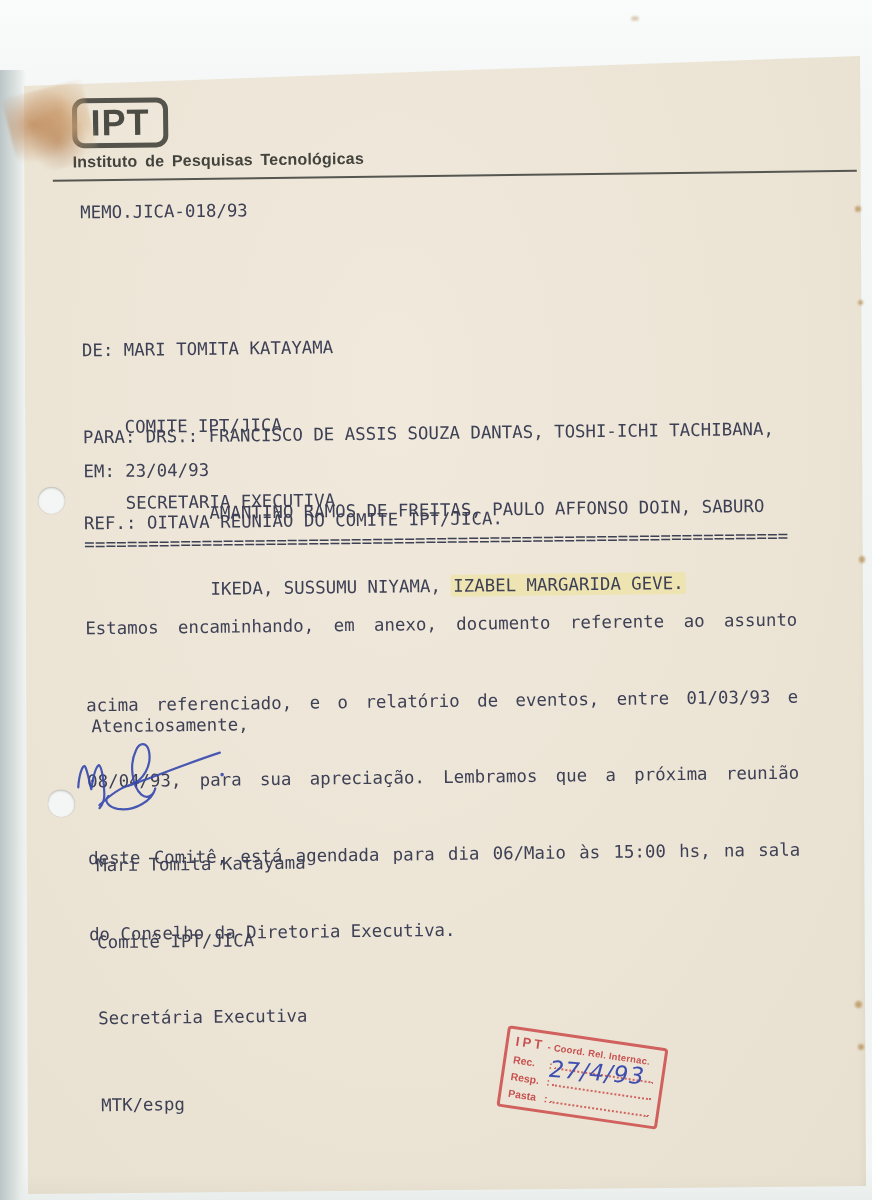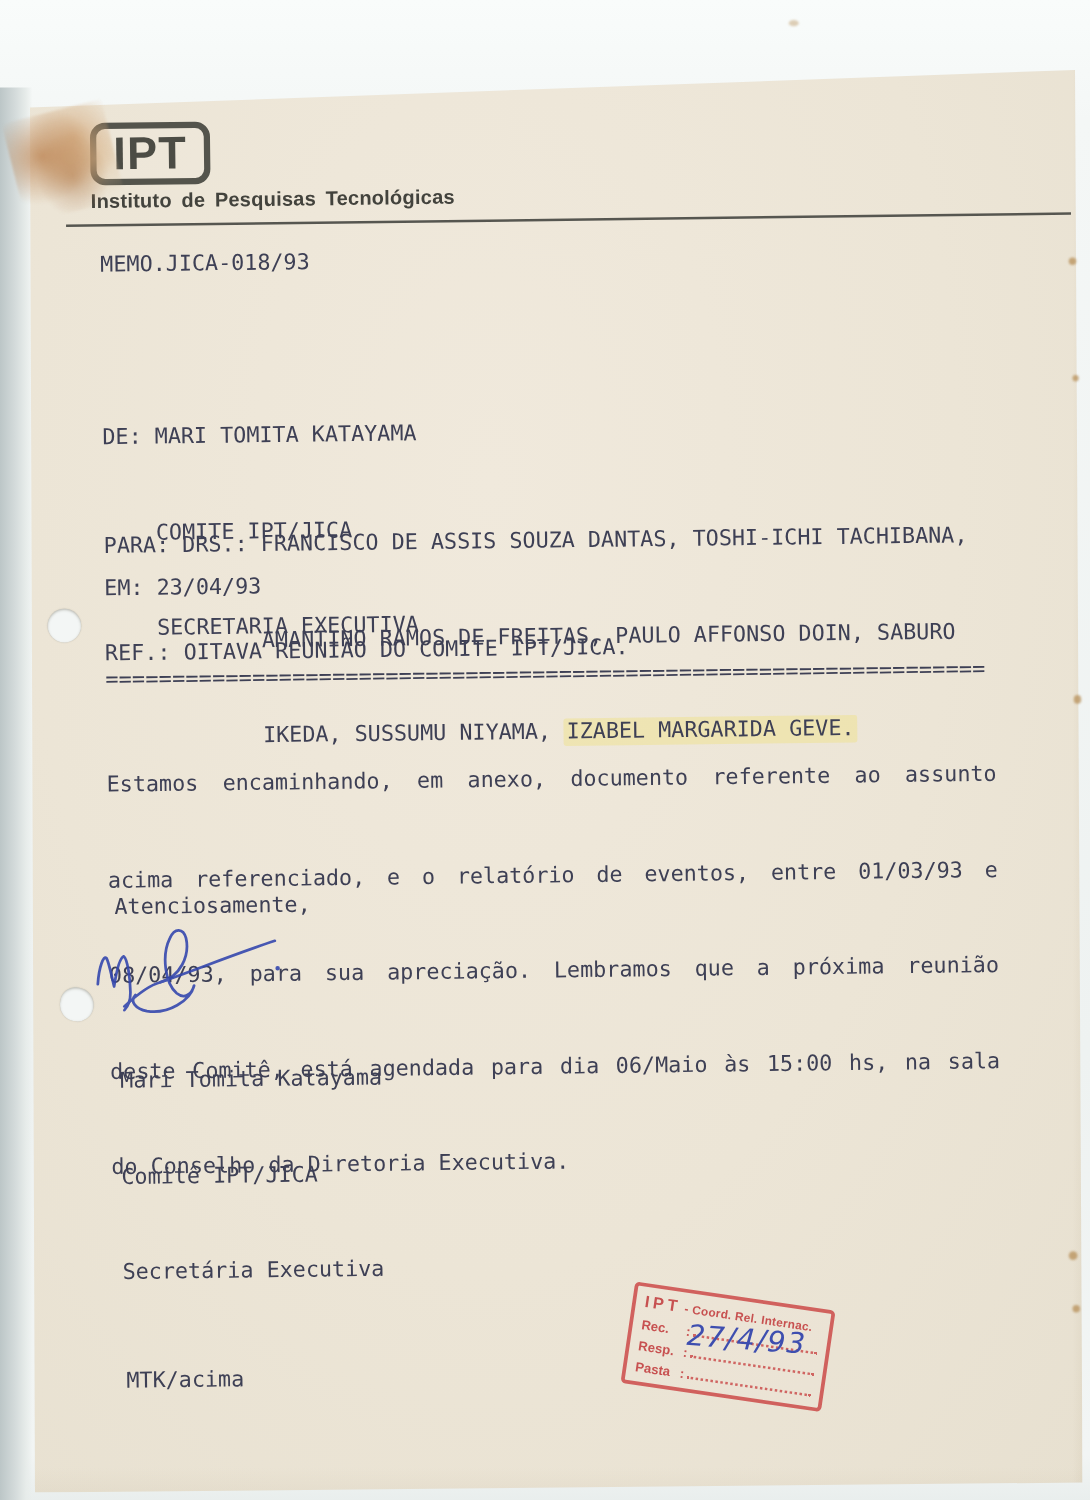--- a/index.html
+++ b/index.html
@@ -155,21 +155,21 @@
         <circle cx="152" cy="39" r="1.8" fill="#3547ae" stroke="none"></circle>
       </g>
     </svg>
 
     <div class="signer mono">
       <div>Mari Tomita Katayama</div>
       <div>Comitê IPT/JICA</div>
       <div>Secretária Executiva</div>
     </div>
 
-    <div class="initials mono">MTK/acima</div>
+    <div class="initials mono">MTK/espg</div>
 
     <div class="stamp">
       <div class="stamp-row">
         <span class="stamp-org">IPT</span>
         <span class="stamp-dept">- Coord. Rel. Internac.</span>
       </div>
       <div class="stamp-row">
         <span class="stamp-label">Rec.</span>
         <span class="stamp-colon">:</span>
         <span class="stamp-dots"></span>

